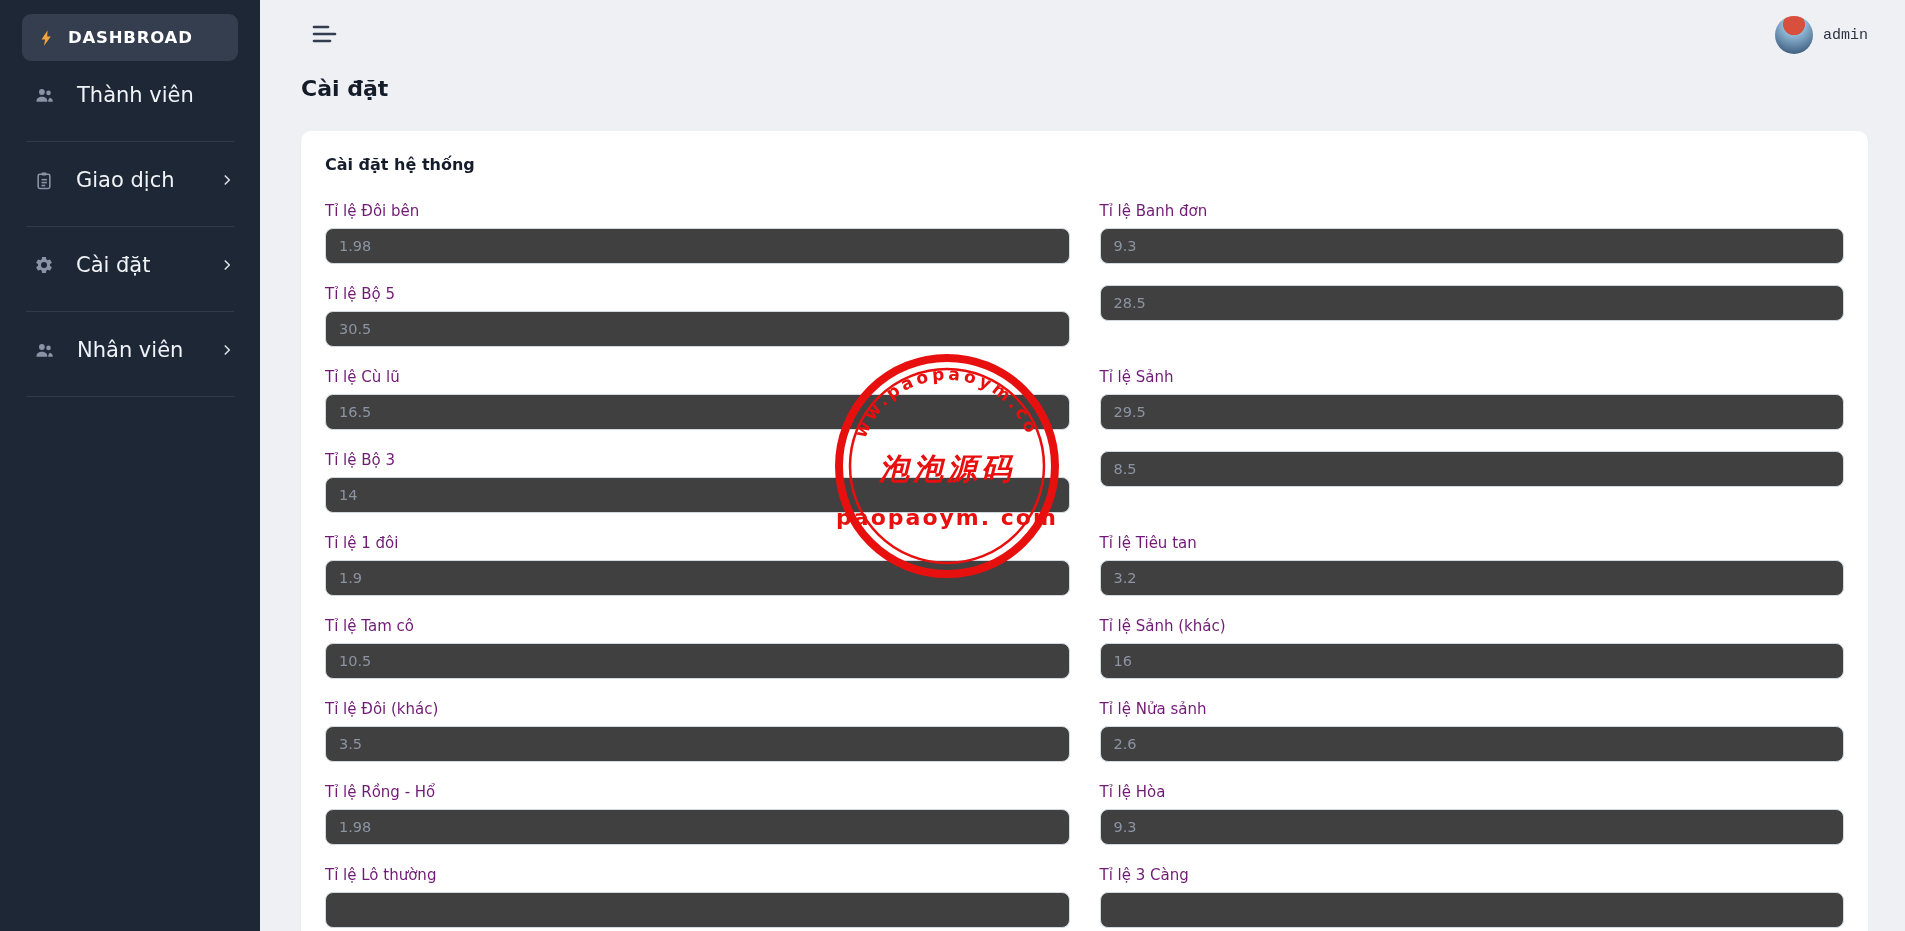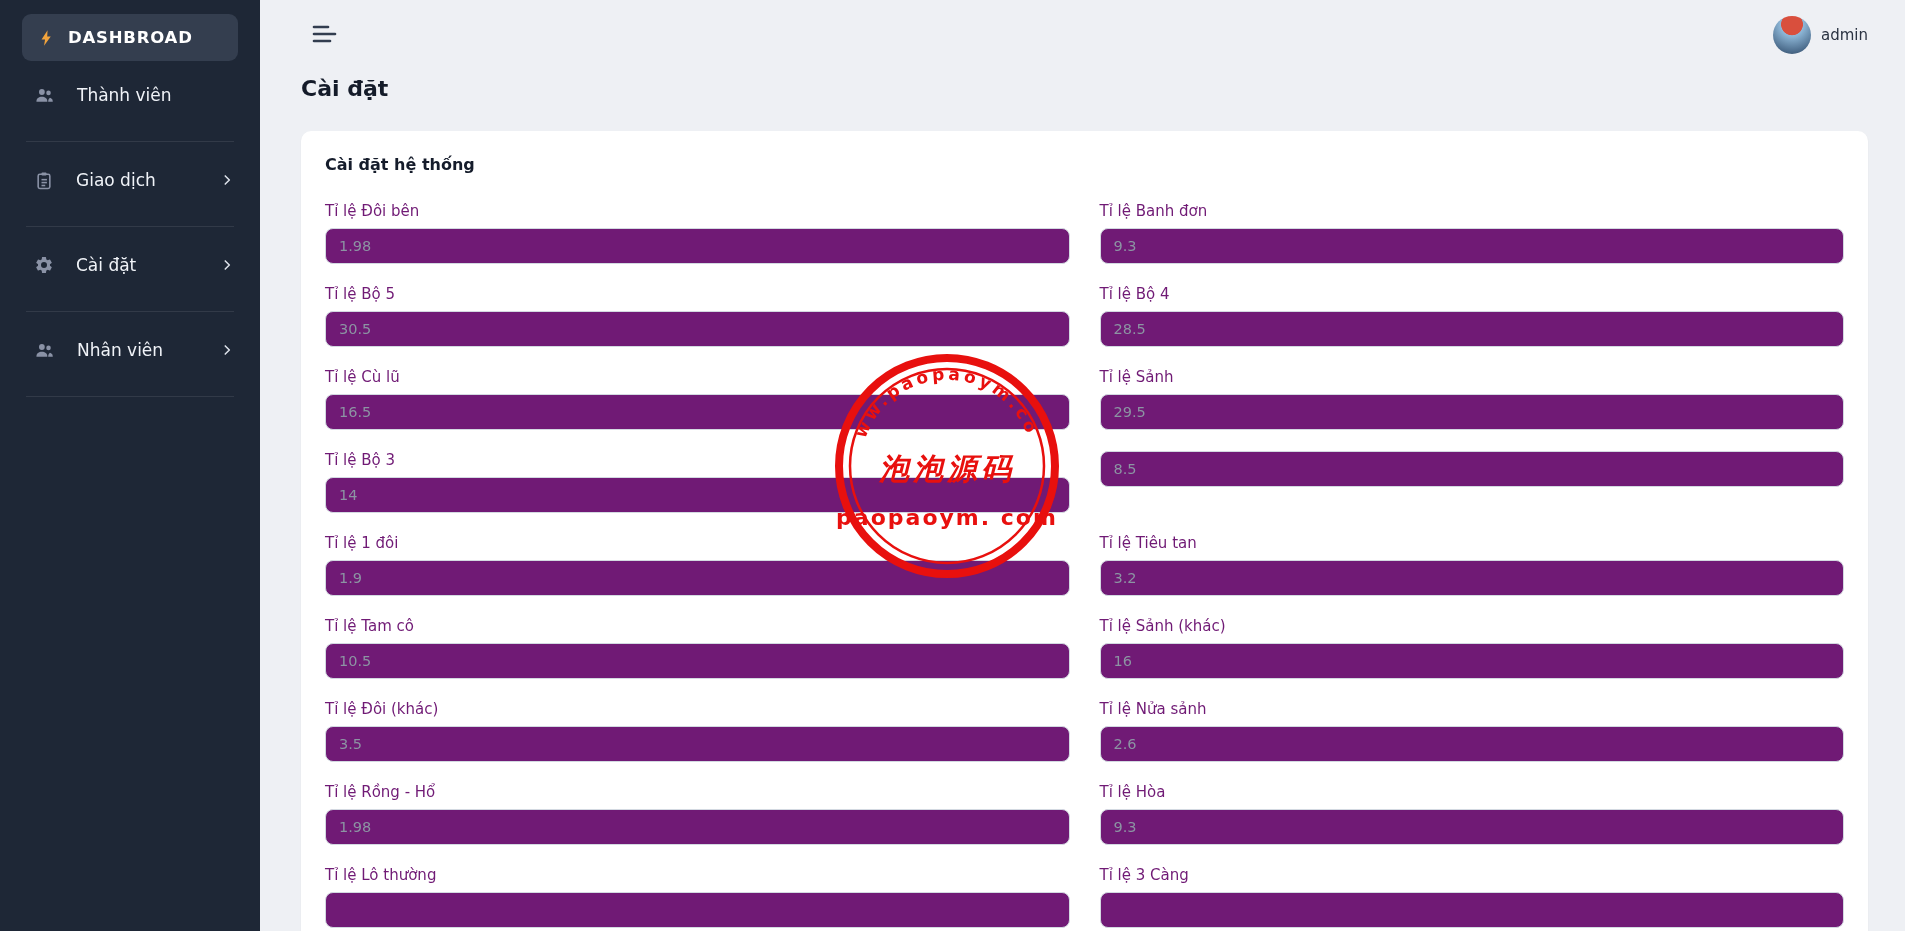--- a/index.html
+++ b/index.html
@@ -5,41 +5,41 @@
   * { margin:0; padding:0; box-sizing:border-box; }
   html,body { width:1905px; height:931px; }
   body { font-family:"DejaVu Sans","Liberation Sans",sans-serif; background:#eef0f4; }
   #app { position:relative; width:1905px; height:931px; overflow:hidden; display:flex;gap:24px; }
 
   
   .sidebar { width:260px; min-width:260px; height:100%; background:#1e2736; padding:14px 12px; color:#e8ecf3; }
   .brand { display:flex; align-items:center; gap:13px; background:#343e4f; border-radius:9px; height:47px; padding:0 16px; margin:0 10px 10px 10px; cursor:pointer; }
   .brand-label { font-size:16.5px; font-weight:bold; letter-spacing:.8px; color:#ffffff; }
   .side-item { display:flex; align-items:center; gap:22px; height:48px; padding:0 14px 0 22px; border-radius:8px; cursor:pointer; }
-  .side-item .label { font-size:17px; color:#f0f3f8; flex:1; }
+  .side-item .label { font-size:21px; color:#f0f3f8; flex:1; }
   .side-divider { border:none; border-top:1px solid rgba(255,255,255,.09); margin:22px 14px 14px 14px; }
   .icon { display:inline-flex; align-items:center; justify-content:center; }
 
   
   .main { flex:1; position:relative; padding:0 37px 0 17px; }
   .topbar { display:flex; align-items:center; justify-content:space-between; padding-top:16px; }
   .hamburger { background:none; border:none; cursor:pointer; padding:6px 4px; margin-left:7px; }
-  .user-menu { display:flex; align-items:center; gap:10px; cursor:pointer; }
+  .user-menu { display:flex; align-items:center; gap:10px; cursor:pointer;font-family:Liberation Mono, monospace; }
   .avatar { width:38px; height:38px; border-radius:50%;
     background: radial-gradient(circle at 50% 22%, #d94f3d 0%, #d94f3d 30%, #8fb8d8 32%, #4a6a8a 78%, #32455c 100%); }
   .user-name { font-size:15px; color:#2b3342; }
   .page-title { font-size:22px; font-weight:600; color:#141b29; margin-top:22px; }
 
   .card { margin-top:30px; background:#ffffff; border-radius:10px; padding:24px 24px 40px 24px;
     box-shadow:0 1px 2px rgba(16,24,40,.06); }
   .section-title { font-size:16px; font-weight:600; color:#151c2b; margin-bottom:28px; }
   .fields-grid { display:grid; grid-template-columns:1fr 1fr; column-gap:30px; }
   .field { margin-bottom:21px; }
   .field-label { display:block; font-size:15px; color:#701a75; margin-bottom:8px; }
-  .field-input { width:100%; height:36px; border:1px solid #d3d9e1; border-radius:8px; background:#701a75;
+  .field-input { width:100%; height:36px; border:1px solid #d3d9e1; border-radius:8px; background:#404040;
     padding:0 13px; font-size:14.5px; color:#8c94a3; font-family:inherit; outline:none; }
 
   
   .watermark { position:absolute; left:830px; top:349px; width:234px; height:234px; pointer-events:none; }
   .wm-cn { font-size:30px; font-weight:bold; font-style:italic; letter-spacing:4px; }
   .wm-domain { font-size:22px; font-weight:bold; letter-spacing:2px; }
   .wm-arc { font-size:17px; font-weight:bold; letter-spacing:3.5px; }
 </style>
 </head>
 <body>
@@ -154,21 +154,20 @@
         </div>
         <div class="field">
           <label class="field-label">Tỉ lệ Banh đơn</label>
           <input class="field-input" type="text" value="9.3" style="">
         </div>
         <div class="field">
           <label class="field-label">Tỉ lệ Bộ 5</label>
           <input class="field-input" type="text" value="30.5" style="">
         </div>
         <div class="field">
-          <label class="field-label">Tỉ lệ Bộ 4</label>
           <input class="field-input" type="text" value="28.5" style="">
         </div>
         <div class="field">
           <label class="field-label">Tỉ lệ Cù lũ</label>
           <input class="field-input" type="text" value="16.5" style="">
         </div>
         <div class="field">
           <label class="field-label">Tỉ lệ Sảnh</label>
           <input class="field-input" type="text" value="29.5" style="">
         </div>

